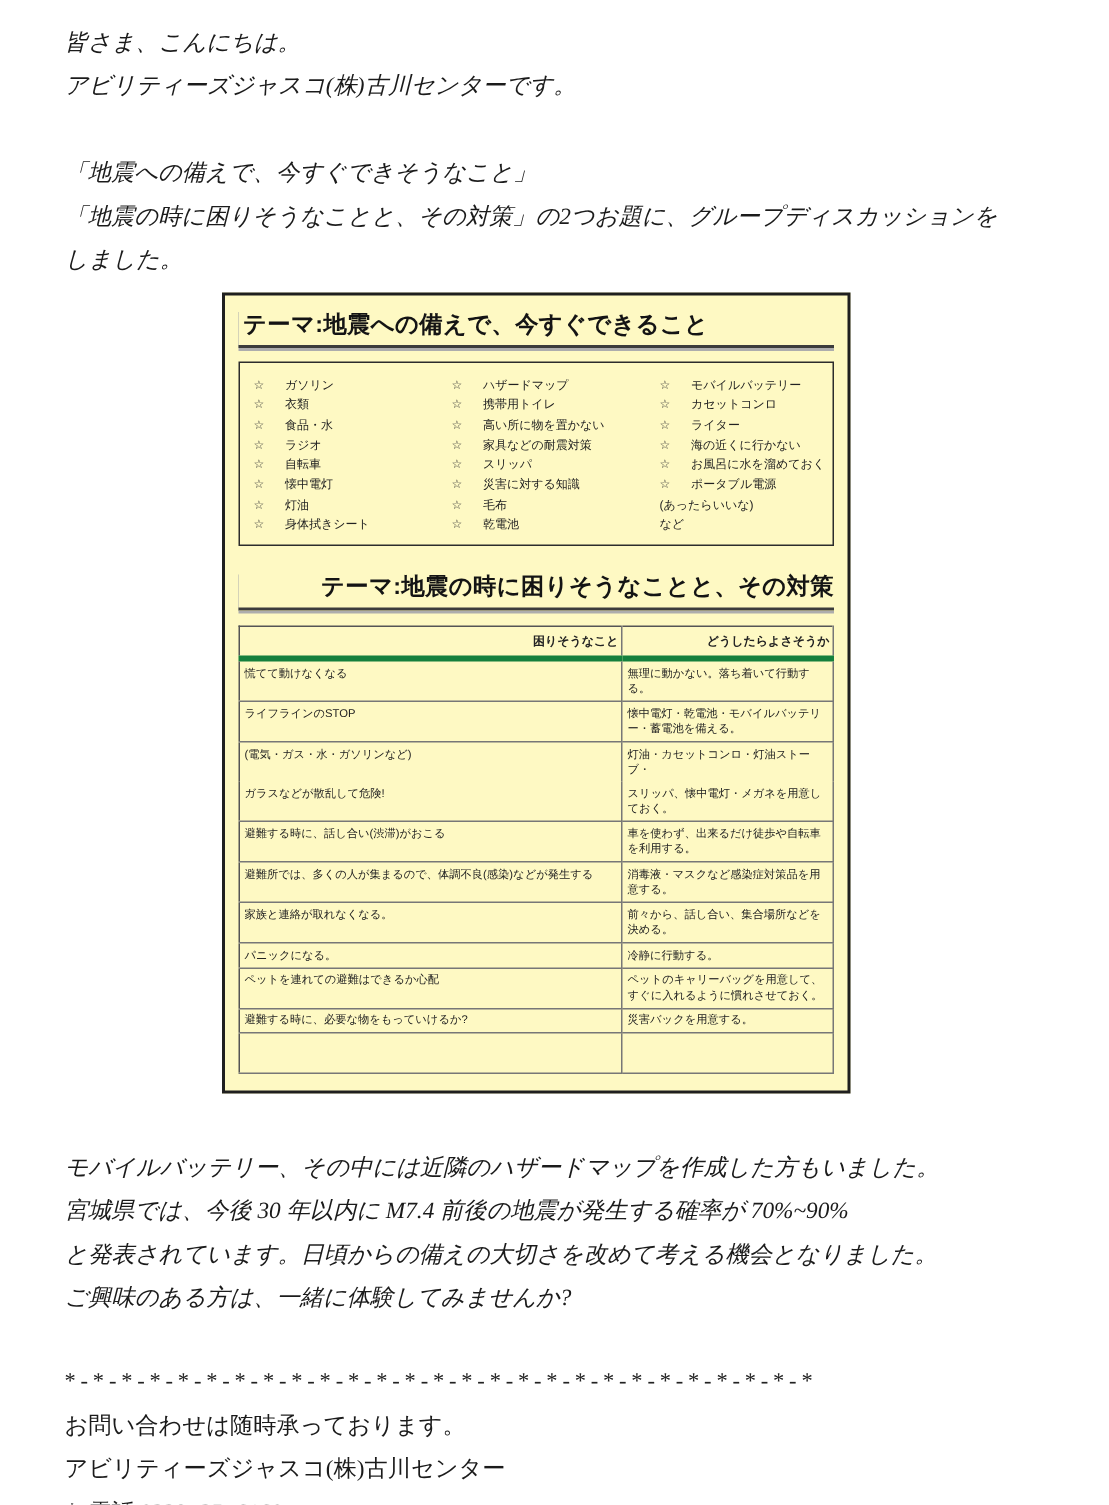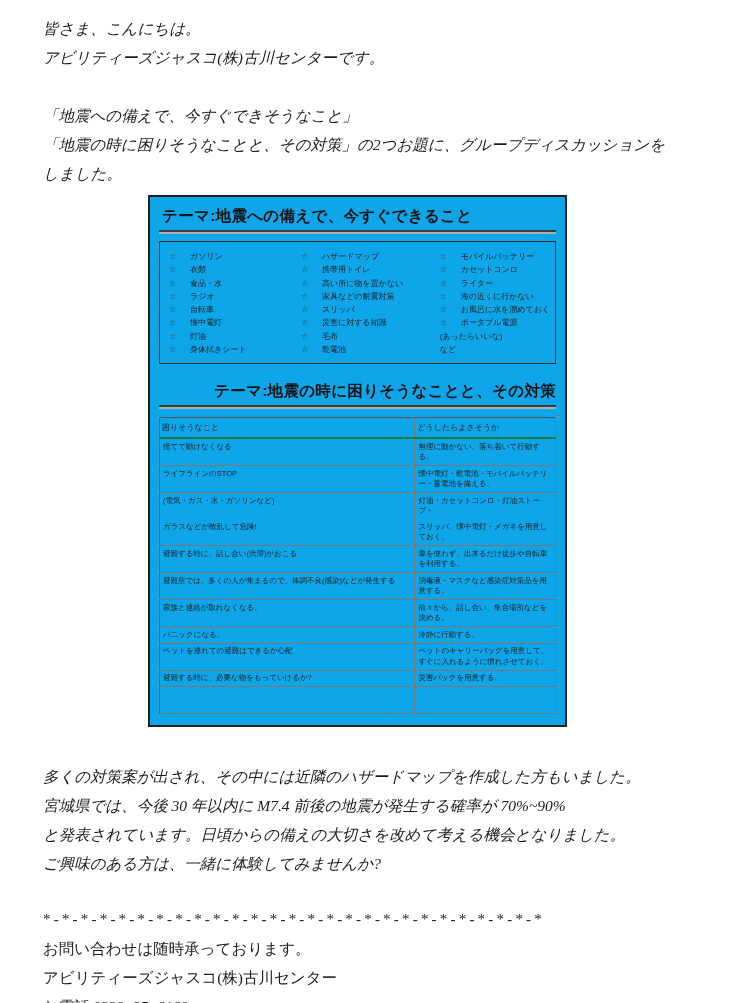--- a/index.html
+++ b/index.html
@@ -14,21 +14,21 @@
   .blank-gap{height:29px;}
 
   
   .embed{
     box-sizing:border-box;
     width:419px;
     margin:7px 0 0 105px;
     border:2px solid #1f1f1f;
     padding:9px 9px 11px 9px;
     font-family:"Liberation Sans","DejaVu Sans",sans-serif;
-    background:#0ea5e9;
+    background:#fef9c3;
   }
   .theme-title{
     margin:0;
     font-size:15.5px;
     font-weight:bold;
     color:#141414;
     letter-spacing:.3px;
     padding:0 0 3px 3px;
     border-bottom:2px solid #3c3c3c;
     box-shadow:0 2px 0 #adadad;
@@ -57,24 +57,24 @@
     width:100%;
     border-collapse:collapse;
     margin-top:10px;
     font-size:7.5px;
     table-layout:fixed;
     border:1px solid #555;
     color:#222;
   }
   .trouble-table th{
     border-right:1px solid #777;
-    border-bottom:2px solid #15803d;
-    font-weight:normal;
+    border-bottom:4px solid #15803d;
+    font-weight:bold;
     font-size:8px;
-    text-align:left;
+    text-align:right;
     padding:4px 2px;
   }
   .trouble-table td{
     border-right:1px solid #777;
     border-bottom:1px solid #777;
     vertical-align:top;
     padding:2.5px 3px;
     line-height:1.4;
     word-break:break-all;
   }
@@ -269,21 +269,21 @@
           <tr class="empty-row">
             <td></td>
             <td></td>
           </tr>
         </tbody>
     </table>
 
   </div>
 
   <div class="para closing" id="closing">
-      <div class="tline">多くの対策案が出され、その中には近隣のハザードマップを作成した方もいました。</div>
+      <div class="tline">モバイルバッテリー、その中には近隣のハザードマップを作成した方もいました。</div>
       <div class="tline">宮城県では、今後 30 年以内に M7.4 前後の地震が発生する確率が 70%~90%</div>
       <div class="tline">と発表されています。日頃からの備えの大切さを改めて考える機会となりました。</div>
       <div class="tline">ご興味のある方は、一緒に体験してみませんか?</div>
     </div>
 
   <div class="contact">
     <div class="divider">*-*-*-*-*-*-*-*-*-*-*-*-*-*-*-*-*-*-*-*-*-*-*-*-*-*-*</div>
     <div id="contact-lines">
         <div class="tline">お問い合わせは随時承っております。</div>
         <div class="tline">アビリティーズジャスコ(株)古川センター</div>

